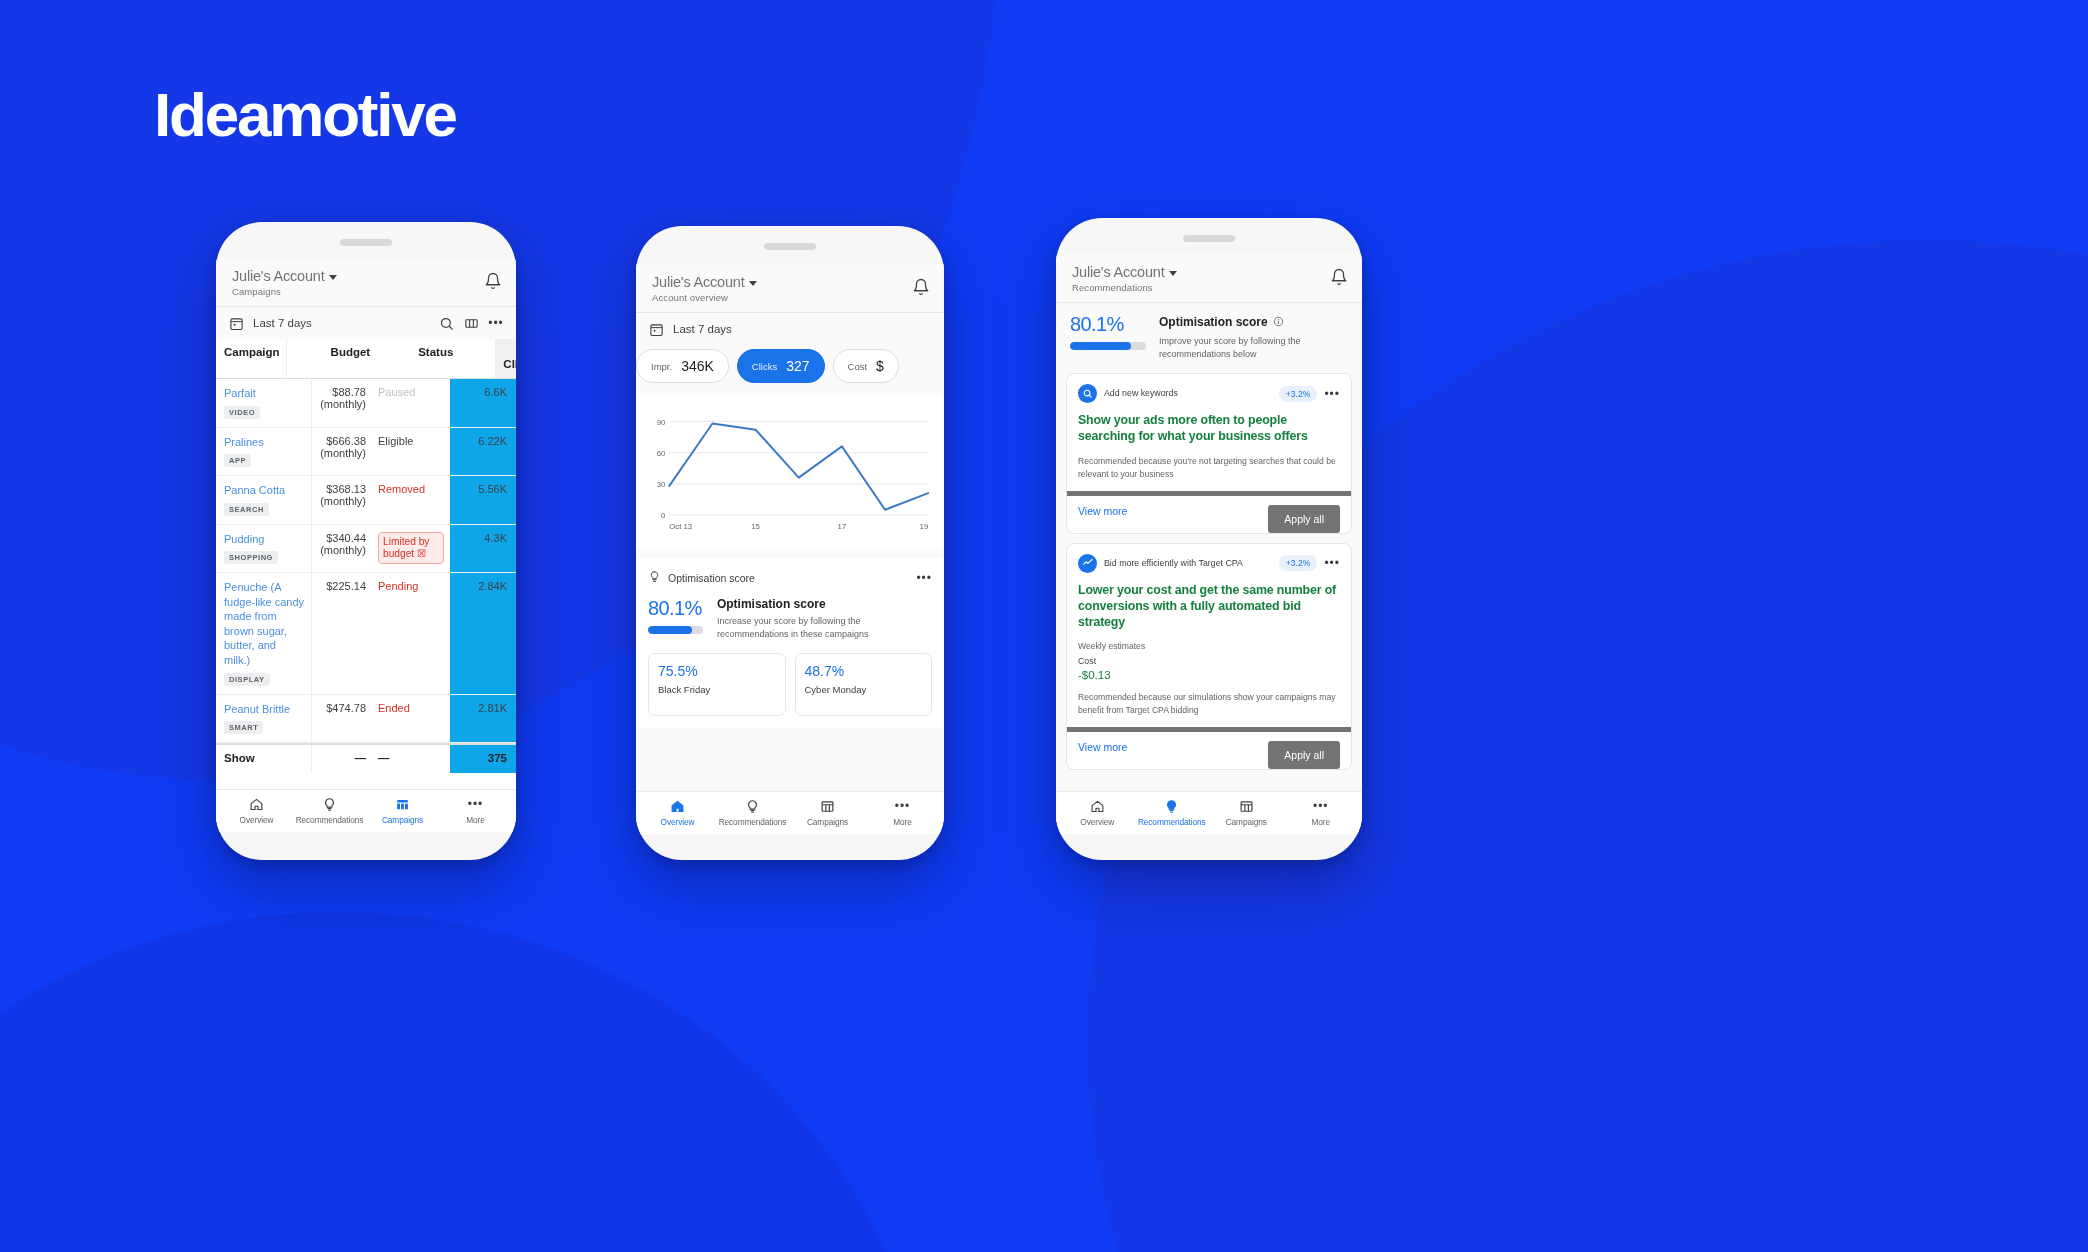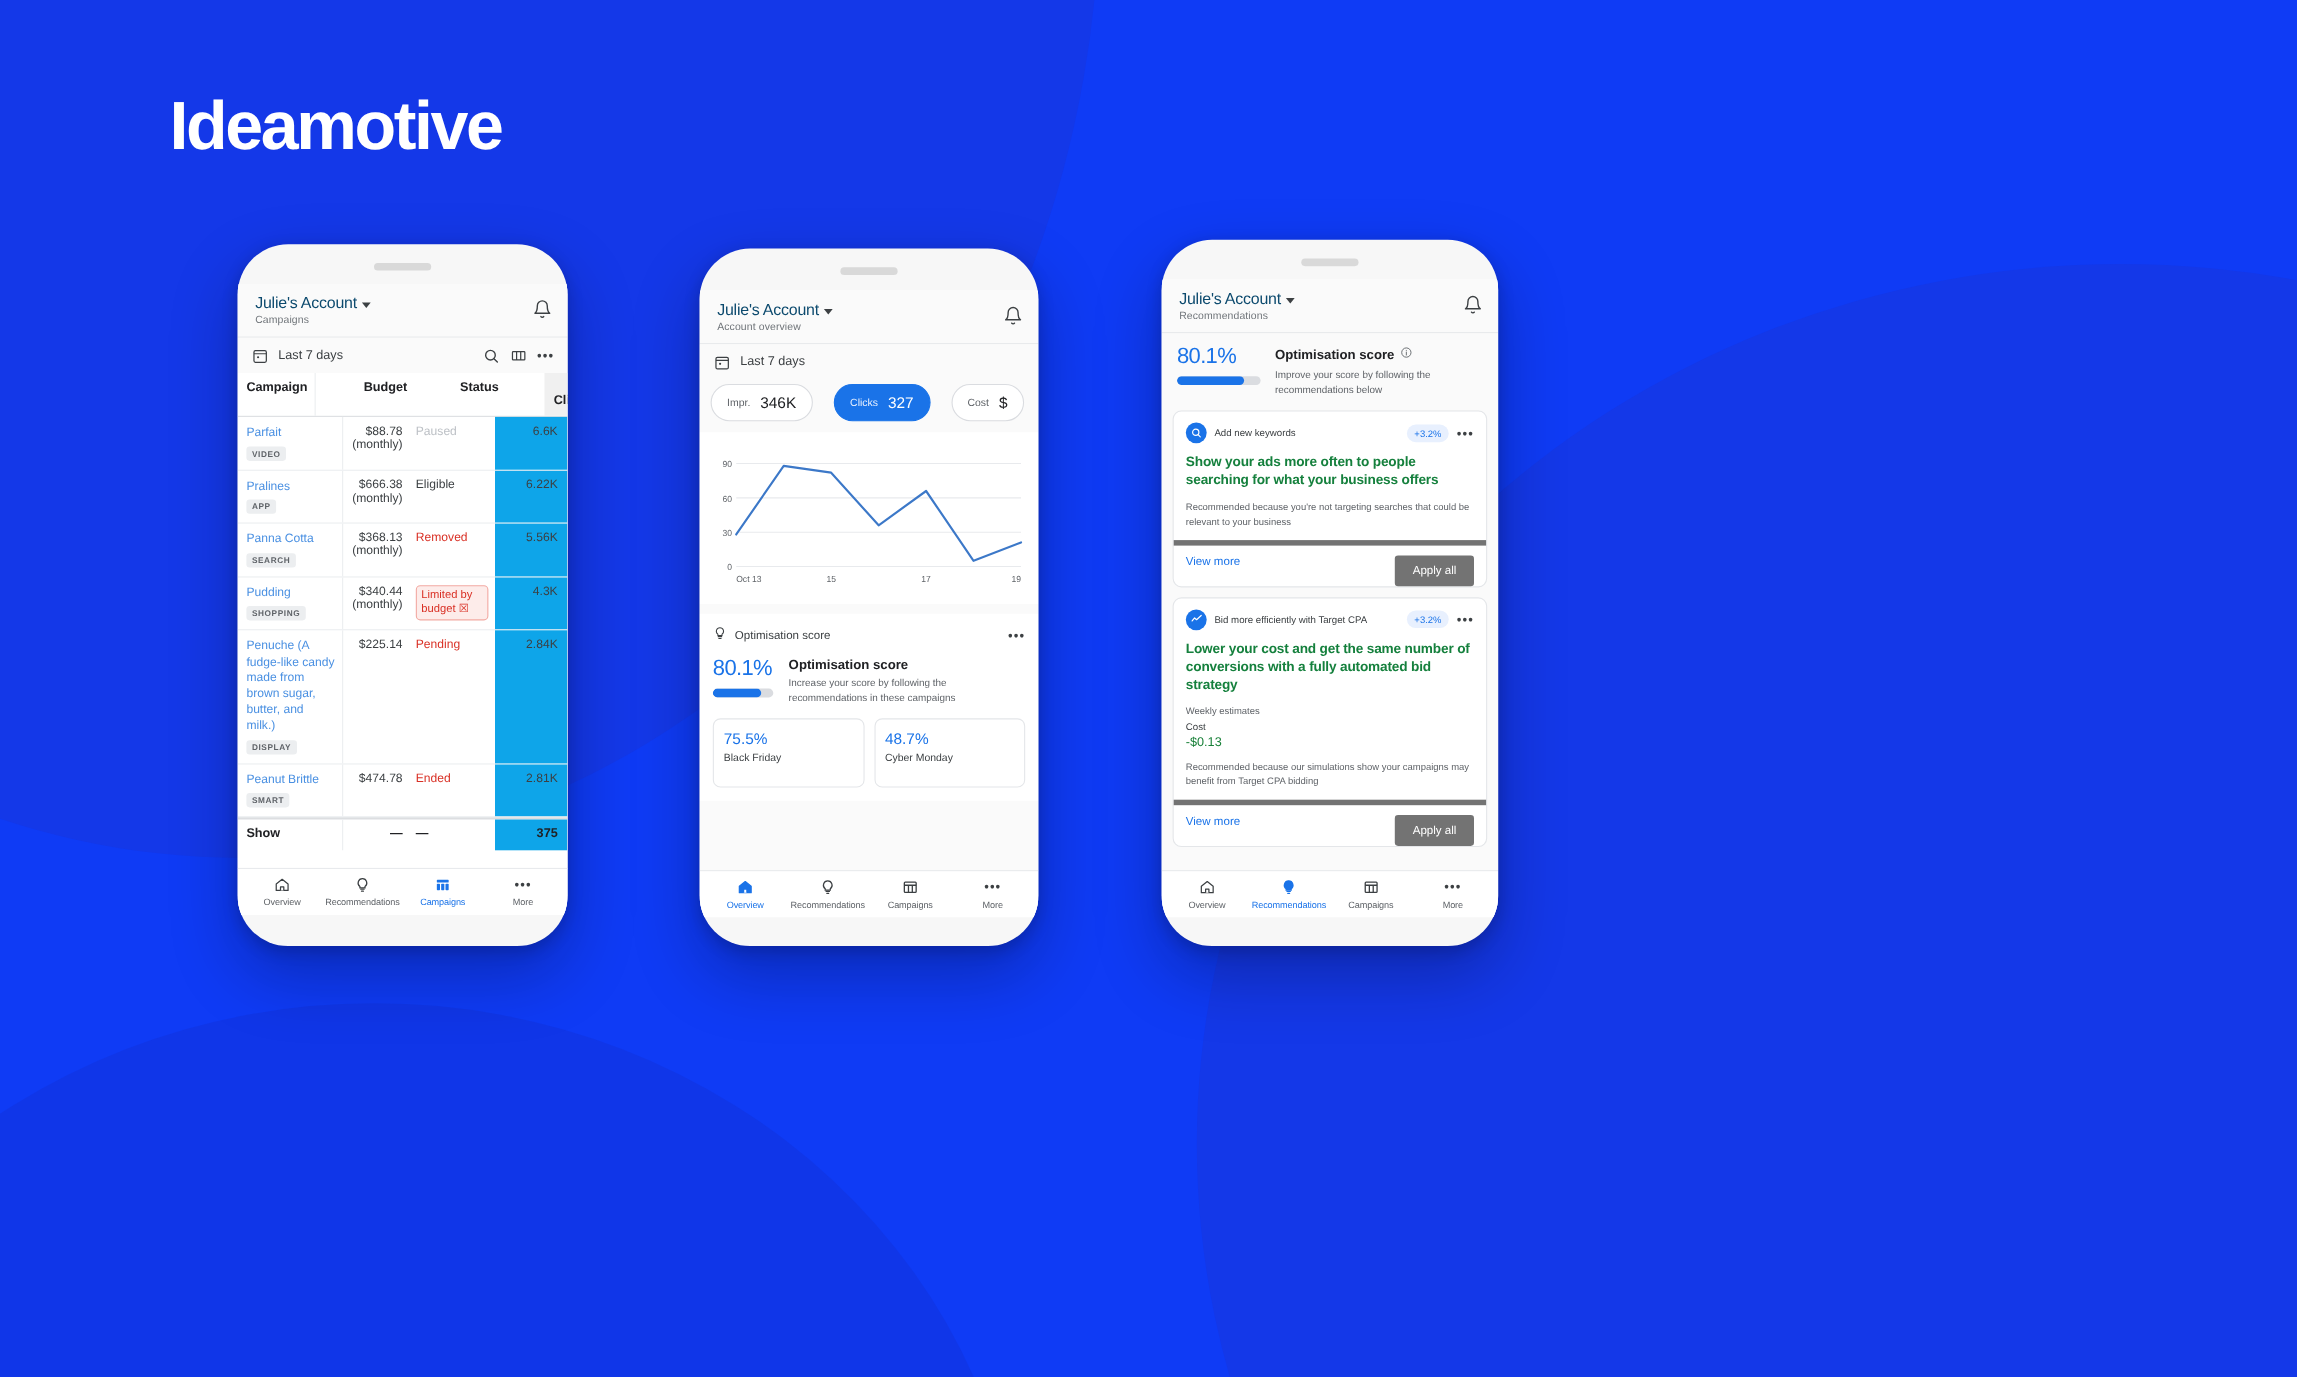--- a/index.html
+++ b/index.html
@@ -82,21 +82,21 @@
 
   
   .app-header {
     padding: 10px 14px 9px 16px;
     display: flex; align-items: flex-start;
     justify-content: space-between;
     background: #fafafa;
     flex: 0 0 auto;
   }
   .acct-title {
-    font-size: 14.5px; color: #0c4a6e; font-weight: 400;
+    font-size: 14.5px; color: #737373; font-weight: 400;
     letter-spacing: -.2px; display: flex; align-items: center; gap: 5px;
   }
   .caret { width: 0; height: 0;
     border-left: 4.5px solid transparent; border-right: 4.5px solid transparent;
     border-top: 5px solid #3c4043; display:inline-block; margin-top:2px; }
   .acct-sub { font-size: 9.5px; color: #70757a; margin-top: 2px; letter-spacing: .1px; }
   .bell { width: 18px; height: 18px; margin-top: 4px; }
 
   .divider { height: 1px; background: #e4e6e9; width: 100%; }
 
@@ -148,21 +148,21 @@
     border-top: 1px solid #e8eaed;
     padding: 6px 4px 7px 4px; flex: 0 0 auto;
   }
   .bnav-item { flex: 1; display: flex; flex-direction: column; align-items: center; gap: 3px; }
   .bnav-item .lbl { font-size: 8.3px; color: #5f6368; letter-spacing: -.1px; white-space: nowrap; }
   .bnav-item.active .lbl { color: #1a73e8; }
   .bnav-ico { height: 16px; display:flex; align-items:center; justify-content:center; }
 
   
   .scroll { flex: 1; overflow: hidden; background: #fafafa; display:flex; flex-direction:column; }
-  .chips-row { display: flex; gap: 19px; padding: 4px 0 10px 10px; }
+  .chips-row { display: flex; gap: 8px; padding: 4px 0 10px 0; }
   .chip {
     border: 1px solid #dadce0; border-radius: 19px;
     padding: 8px 14px; display: flex; align-items: center; gap: 9px;
     background: #fff; white-space: nowrap;
   }
   .chip .k { font-size: 9.5px; color: #5f6368; }
   .chip .v { font-size: 14px; color: #202124; font-weight: 500; }
   .chip.active { background: #1a73e8; border-color: #1a73e8; }
   .chip.active .k { color: #e8f0fe; }
   .chip.active .v { color: #fff; font-weight: 500; }

